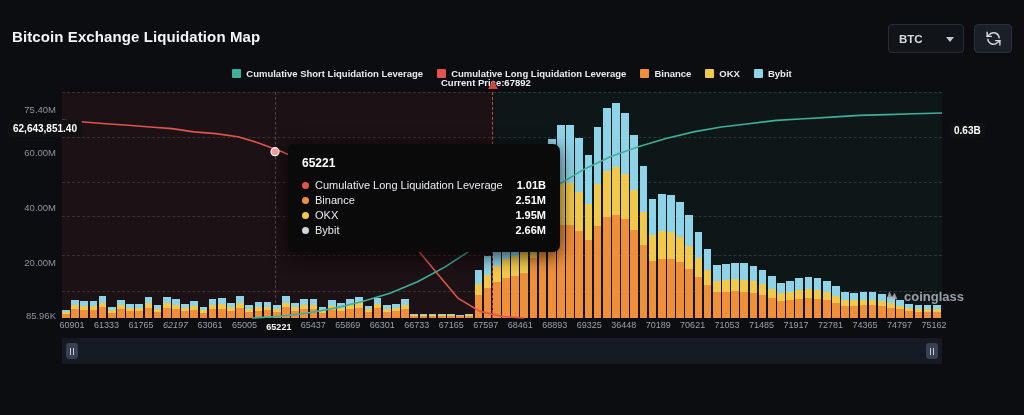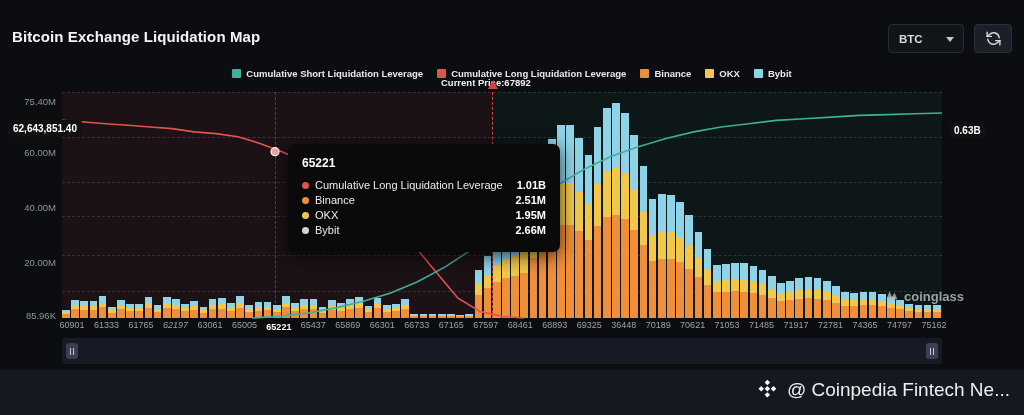--- a/index.html
+++ b/index.html
@@ -142,21 +142,21 @@
       </span>
       <span class="lg">
         <span class="sw" style="background:#8fd3e8"></span>
         <span>Bybit</span>
       </span>
     </div>
     <div class="cur-price">Current Price:67892</div>
   </div>
 
   <div class="yaxis-left" id="yleft">
-      <div class="ytick" style="top: 4px;">75.40M</div>
+      <div class="ytick" style="top: 12px;">75.40M</div>
       <div class="ytick" style="top: 55px;">60.00M</div>
       <div class="ytick" style="top: 110px;">40.00M</div>
       <div class="ytick" style="top: 165px;">20.00M</div>
       <div class="ytick" style="top: 218px;">85.96K</div>
     </div>
 
   <div class="plot">
     <div class="plot-bg-left"></div>
     <div class="plot-bg-right"></div>
     <div id="grid">
@@ -726,27 +726,13 @@
     </div>
   </div>
 
   <div class="watermark">
     <svg width="16" height="16" viewBox="0 0 24 24">
       <path d="M4 17 L8 5 L12 13 L16 7 L20 17 Z" fill="#aeb4bd"></path>
     </svg>
     <span class="wm-text">coinglass</span>
   </div>
 
-  <div class="banner">
-    <div class="banner-inner">
-      <svg width="22" height="22" viewBox="0 0 24 24">
-        <g fill="#ffffff">
-          <rect x="10.3" y="1.8" width="4.2" height="4.2" transform="rotate(45 12.4 3.9)"></rect>
-          <rect x="3.6" y="8.5" width="4.2" height="4.2" transform="rotate(45 5.7 10.6)"></rect>
-          <rect x="17" y="8.5" width="4.2" height="4.2" transform="rotate(45 19.1 10.6)"></rect>
-          <rect x="10.3" y="15.2" width="4.2" height="4.2" transform="rotate(45 12.4 17.3)"></rect>
-          <rect x="10.3" y="8.5" width="4.2" height="4.2" transform="rotate(45 12.4 10.6)"></rect>
-        </g>
-      </svg>
-      <span class="banner-text">@ Coinpedia Fintech Ne...</span>
-    </div>
-  </div>
 </div>
 
 </body></html>

